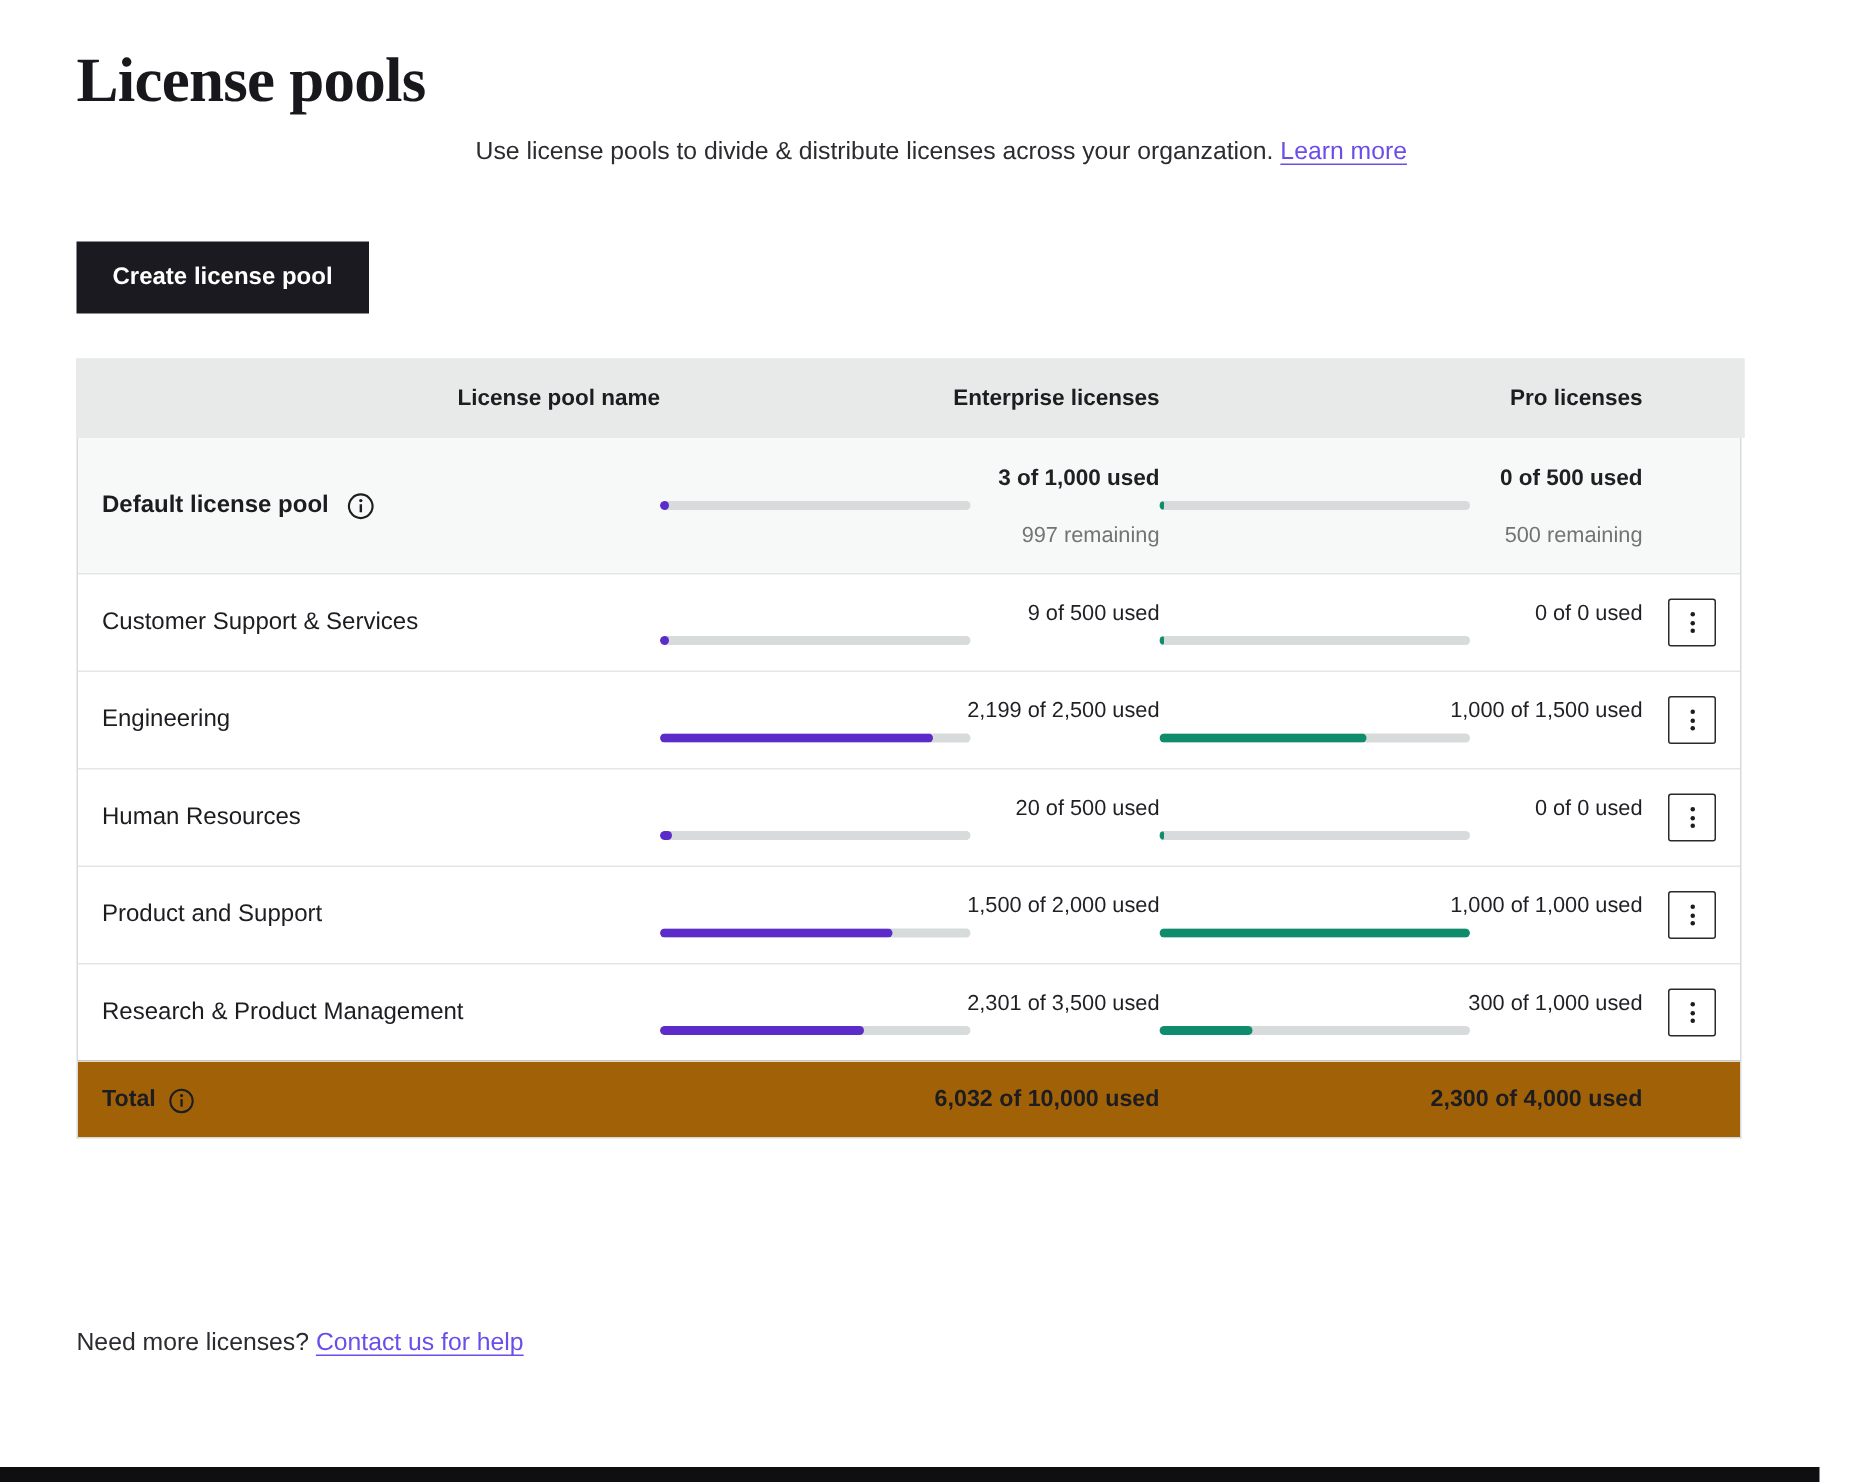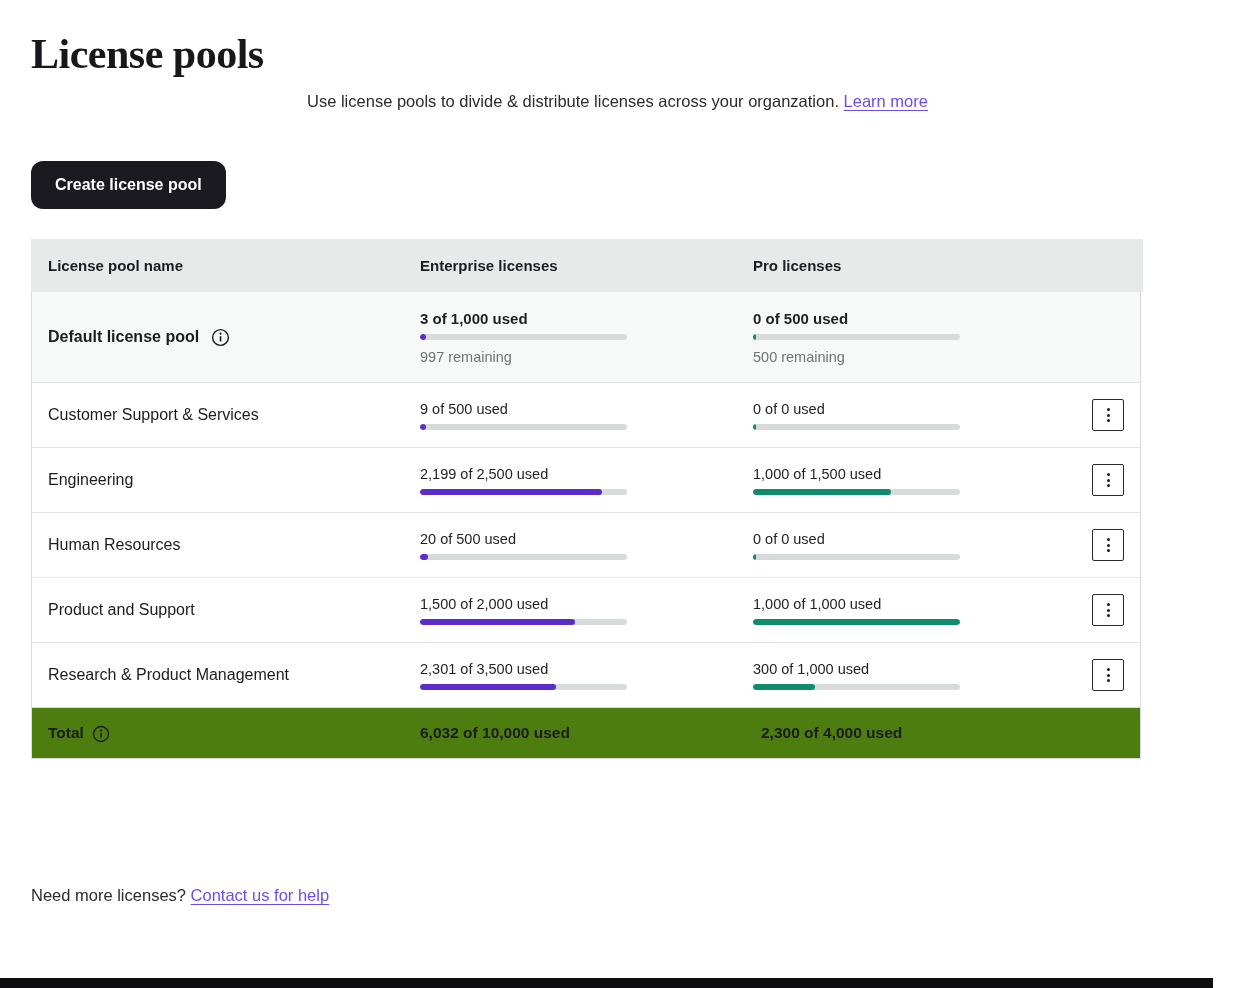--- a/index.html
+++ b/index.html
@@ -1,37 +1,37 @@
 <!DOCTYPE html>
 <html style="--purple: #5b2cc9; --green: #0f8c6c; --track: #d7dbdb; --link: #6b4eea; --btn-bg: #1b1a20;"><head>
 <meta charset="utf-8">
 <style>
   * { margin:0; padding:0; box-sizing:border-box; }
   html,body { width:1237px; height:988px; background:#ffffff; overflow:hidden;
     font-family:"Liberation Sans", sans-serif; color:#1c1c21; position:relative; }
-  .content { padding:30px 0 0 31px; width:1204px; }
+  .content { padding:30px 0 0 51px; width:1204px; }
 
   .page-title { font-family:"Liberation Serif", serif; font-weight:700;
     font-size:42px; letter-spacing:-0.5px; color:#17171c; }
   .subtitle { margin-top:14px; font-size:16.5px; color:#2b2b30;text-align:center; }
   a.link { color:var(--link); text-decoration:underline; text-underline-offset:3px; cursor:pointer; }
 
   .create-btn { margin-top:50px; display:inline-block; background:var(--btn-bg); color:#ffffff;
-    font-size:16px; font-weight:700; padding:15px 24px; border:none; border-radius:12px;
+    font-size:16px; font-weight:700; padding:15px 24px; border:none; border-radius:0;
     cursor:pointer; font-family:"Liberation Sans", sans-serif; }
 
-  .pool-table { margin-top:31px; width:1110px; border:1px solid #d9dbdb; border-top:none; }
+  .pool-table { margin-top:31px; width:1110px; border:1px solid #d9dbdb; border-top:none;text-align:right; }
   .grid-row { display:grid; grid-template-columns:388px 333px 322px 66px; align-items:center; }
   .table-header { background:#e8eaea; height:53px; font-weight:700; font-size:15px;
     border:1px solid #e8eaea; margin:-1px -1px 0 -1px; width:1112px; }
   .cell-pad { padding-left:16px; }
 
   .row { height:65px; border-top:1px solid #e4e6e6; background:#ffffff; }
   .row.highlight { height:90px; background:#f7f8f8; border-top:none; }
-  .row-total { height:51px; background:#4d7c0f; border-top:1px solid #d9dbdb; font-weight:700; }
+  .row-total { height:51px; background:#a16207; border-top:1px solid #d9dbdb; font-weight:700; }
 
   .name-cell { display:flex; align-items:center; gap:12px; font-size:16px; }
   .highlight .name-cell { font-weight:700; }
   .info-icon { display:inline-flex; color:#1c1c21; cursor:pointer; margin-top:1px; }
 
   .lic-cell { font-size:14.5px; }
   .usage-label { margin-bottom:7px; color:#1f1f24; }
   .highlight .usage-label { font-weight:700; font-size:15px; }
   .bar { width:207px; height:6px; background:var(--track); border-radius:3px; overflow:hidden; }
   .fill { height:100%; border-radius:3px; }

